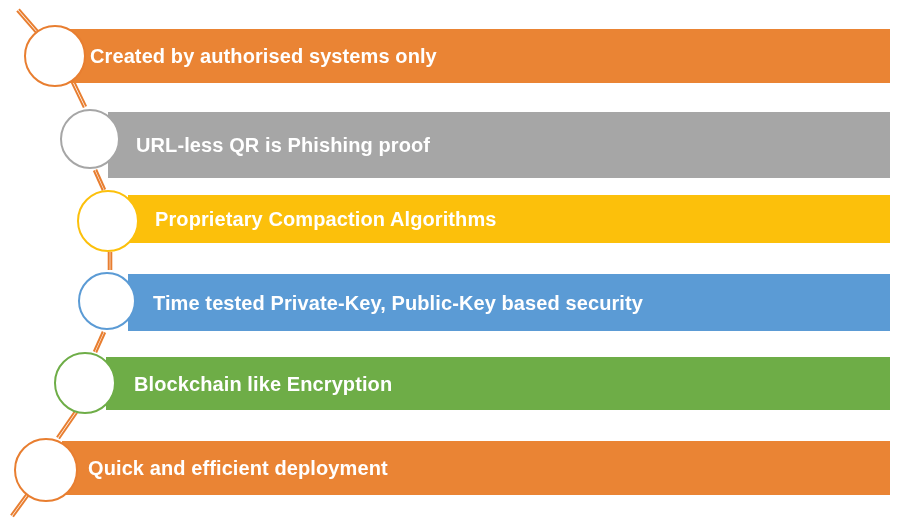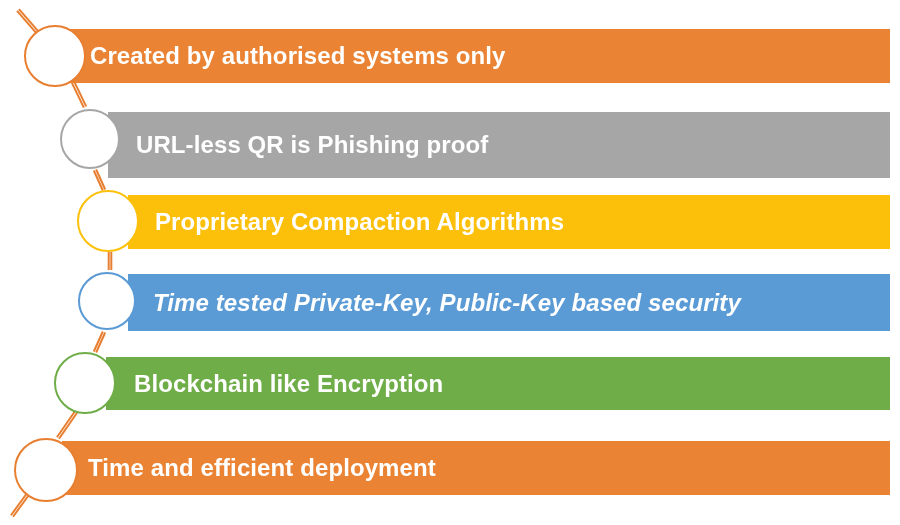--- a/index.html
+++ b/index.html
@@ -38,21 +38,21 @@
     height: 100%;
     width: 100%;
     box-sizing: border-box;
     display: flex;
     align-items: center;
   }
   .bar-label {
     color: #ffffff;
     font-family: "Liberation Sans", sans-serif;
     font-weight: bold;
-    font-size: 24px;
+    font-size: 20px;
     letter-spacing: 0.1px;
     white-space: nowrap;
     line-height: 1;
   }
   .node-circle {
     position: absolute;
     border-radius: 50%;
     background: #ffffff;
     box-sizing: border-box;
     z-index: 3;
@@ -98,38 +98,38 @@
       <div class="chain-row" style="left: 60px; top: 29px; width: 830px; height: 54px;">
         <div class="bar" style="background: rgb(234, 132, 52); padding-left: 30px;">
           <span class="bar-label">Created by authorised systems only</span>
         </div>
       </div>
       <div class="chain-row" style="left: 108px; top: 112px; width: 782px; height: 66px;">
         <div class="bar" style="background: rgb(166, 166, 166); padding-left: 28px;">
           <span class="bar-label">URL-less QR is Phishing proof</span>
         </div>
       </div>
-      <div class="chain-row" style="left: 128px; top: 195px; width: 762px; height: 54px;">
+      <div class="chain-row" style="left: 128px; top: 195px; width: 762px; height: 48px;">
         <div class="bar" style="background: rgb(252, 192, 11); padding-left: 27px;">
           <span class="bar-label">Proprietary Compaction Algorithms</span>
         </div>
       </div>
       <div class="chain-row" style="left: 128px; top: 274px; width: 762px; height: 57px;">
-        <div class="bar" style="background: rgb(91, 155, 213); padding-left: 25px; font-style: italic;">
+        <div class="bar" style="background: rgb(91, 155, 213); padding-left: 25px;">
           <span class="bar-label">Time tested Private-Key, Public-Key based security</span>
         </div>
       </div>
       <div class="chain-row" style="left: 106px; top: 357px; width: 784px; height: 53px;">
         <div class="bar" style="background: rgb(110, 173, 71); padding-left: 28px; align-items: center;">
           <span class="bar-label">Blockchain like Encryption</span>
         </div>
       </div>
       <div class="chain-row" style="left: 62px; top: 441px; width: 828px; height: 54px;">
         <div class="bar" style="background: rgb(234, 132, 52); padding-left: 26px;">
-          <span class="bar-label">Time and efficient deployment</span>
+          <span class="bar-label">Quick and efficient deployment</span>
         </div>
       </div>
     </div>
 
 <div class="node-circle" style="left: 24px; top: 25px; width: 62px; height: 62px; border: 2px solid rgb(232, 126, 48); background: rgb(255, 255, 255);"></div>
     <div class="node-circle" style="left: 60px; top: 109px; width: 60px; height: 60px; border: 2px solid rgb(166, 166, 166); background: rgb(255, 255, 255);"></div>
     <div class="node-circle" style="left: 77px; top: 190px; width: 62px; height: 62px; border: 2px solid rgb(252, 192, 11); background: rgb(255, 255, 255);"></div>
     <div class="node-circle" style="left: 78px; top: 272px; width: 58px; height: 58px; border: 2px solid rgb(91, 155, 213); background: rgb(255, 255, 255);"></div>
     <div class="node-circle" style="left: 54px; top: 352px; width: 62px; height: 62px; border: 2px solid rgb(110, 173, 71); background: rgb(255, 255, 255);"></div>
     <div class="node-circle" style="left: 14px; top: 438px; width: 64px; height: 64px; border: 2px solid rgb(232, 126, 48); background: rgb(255, 255, 255);"></div>

